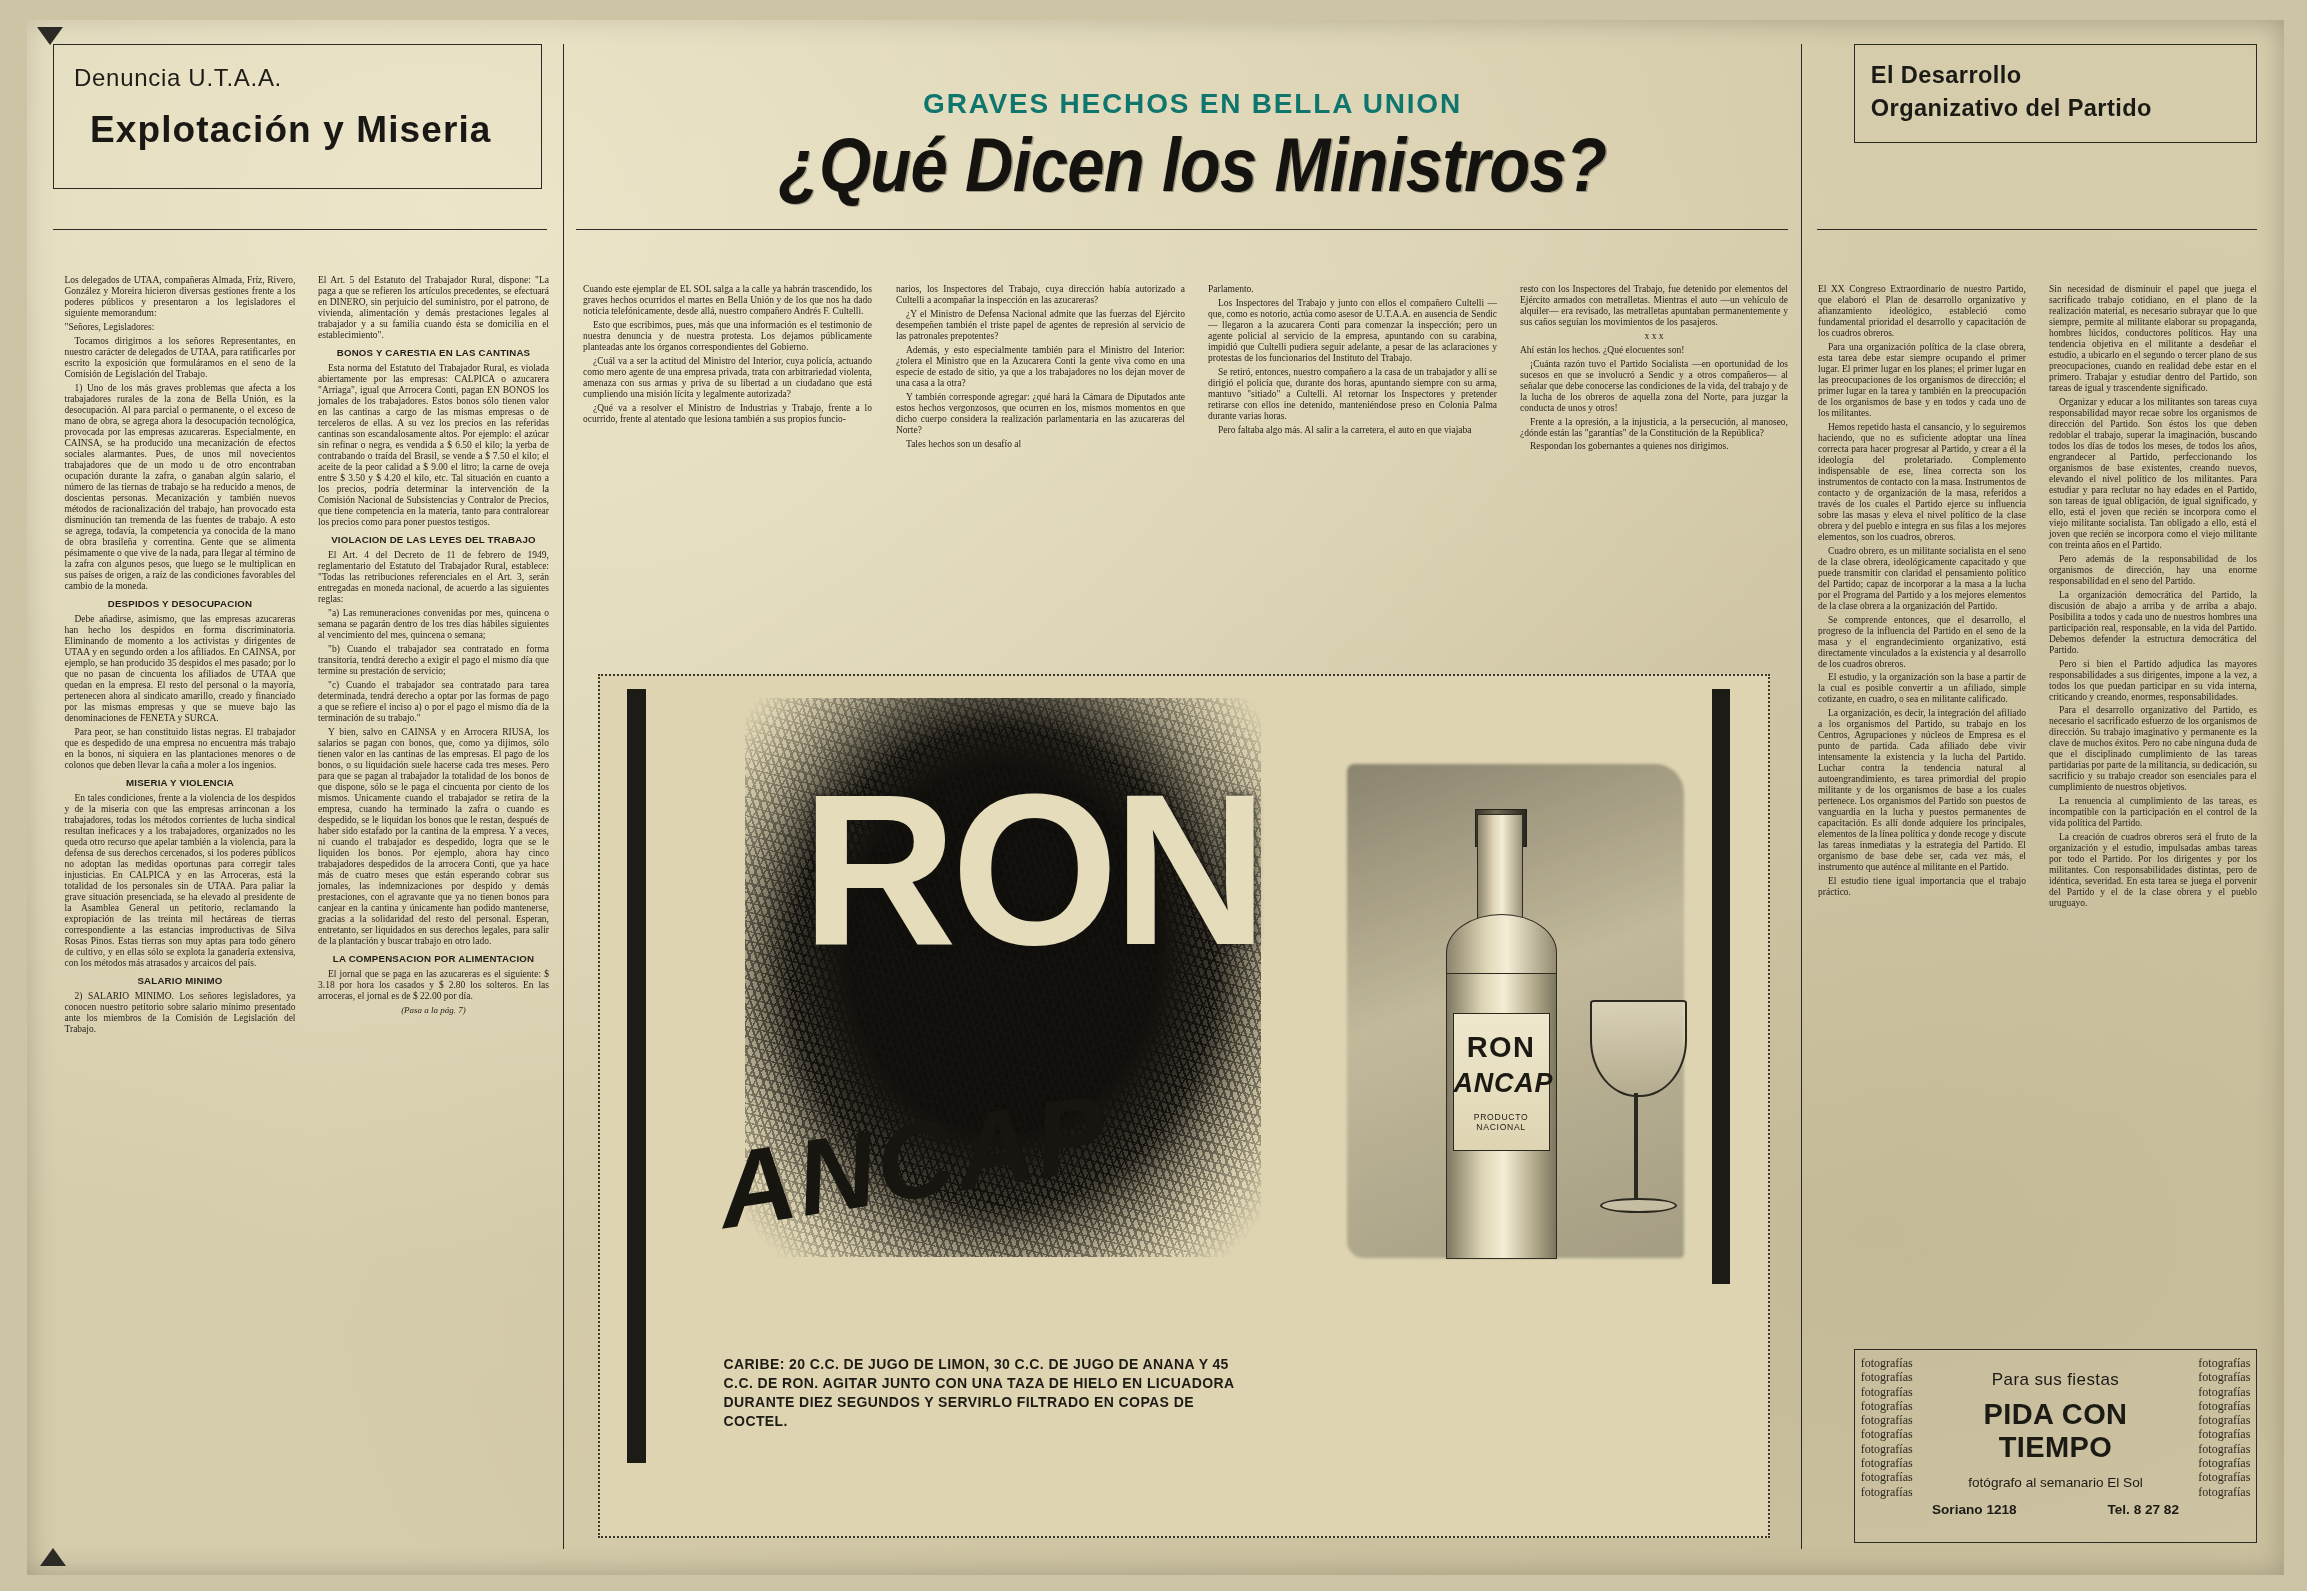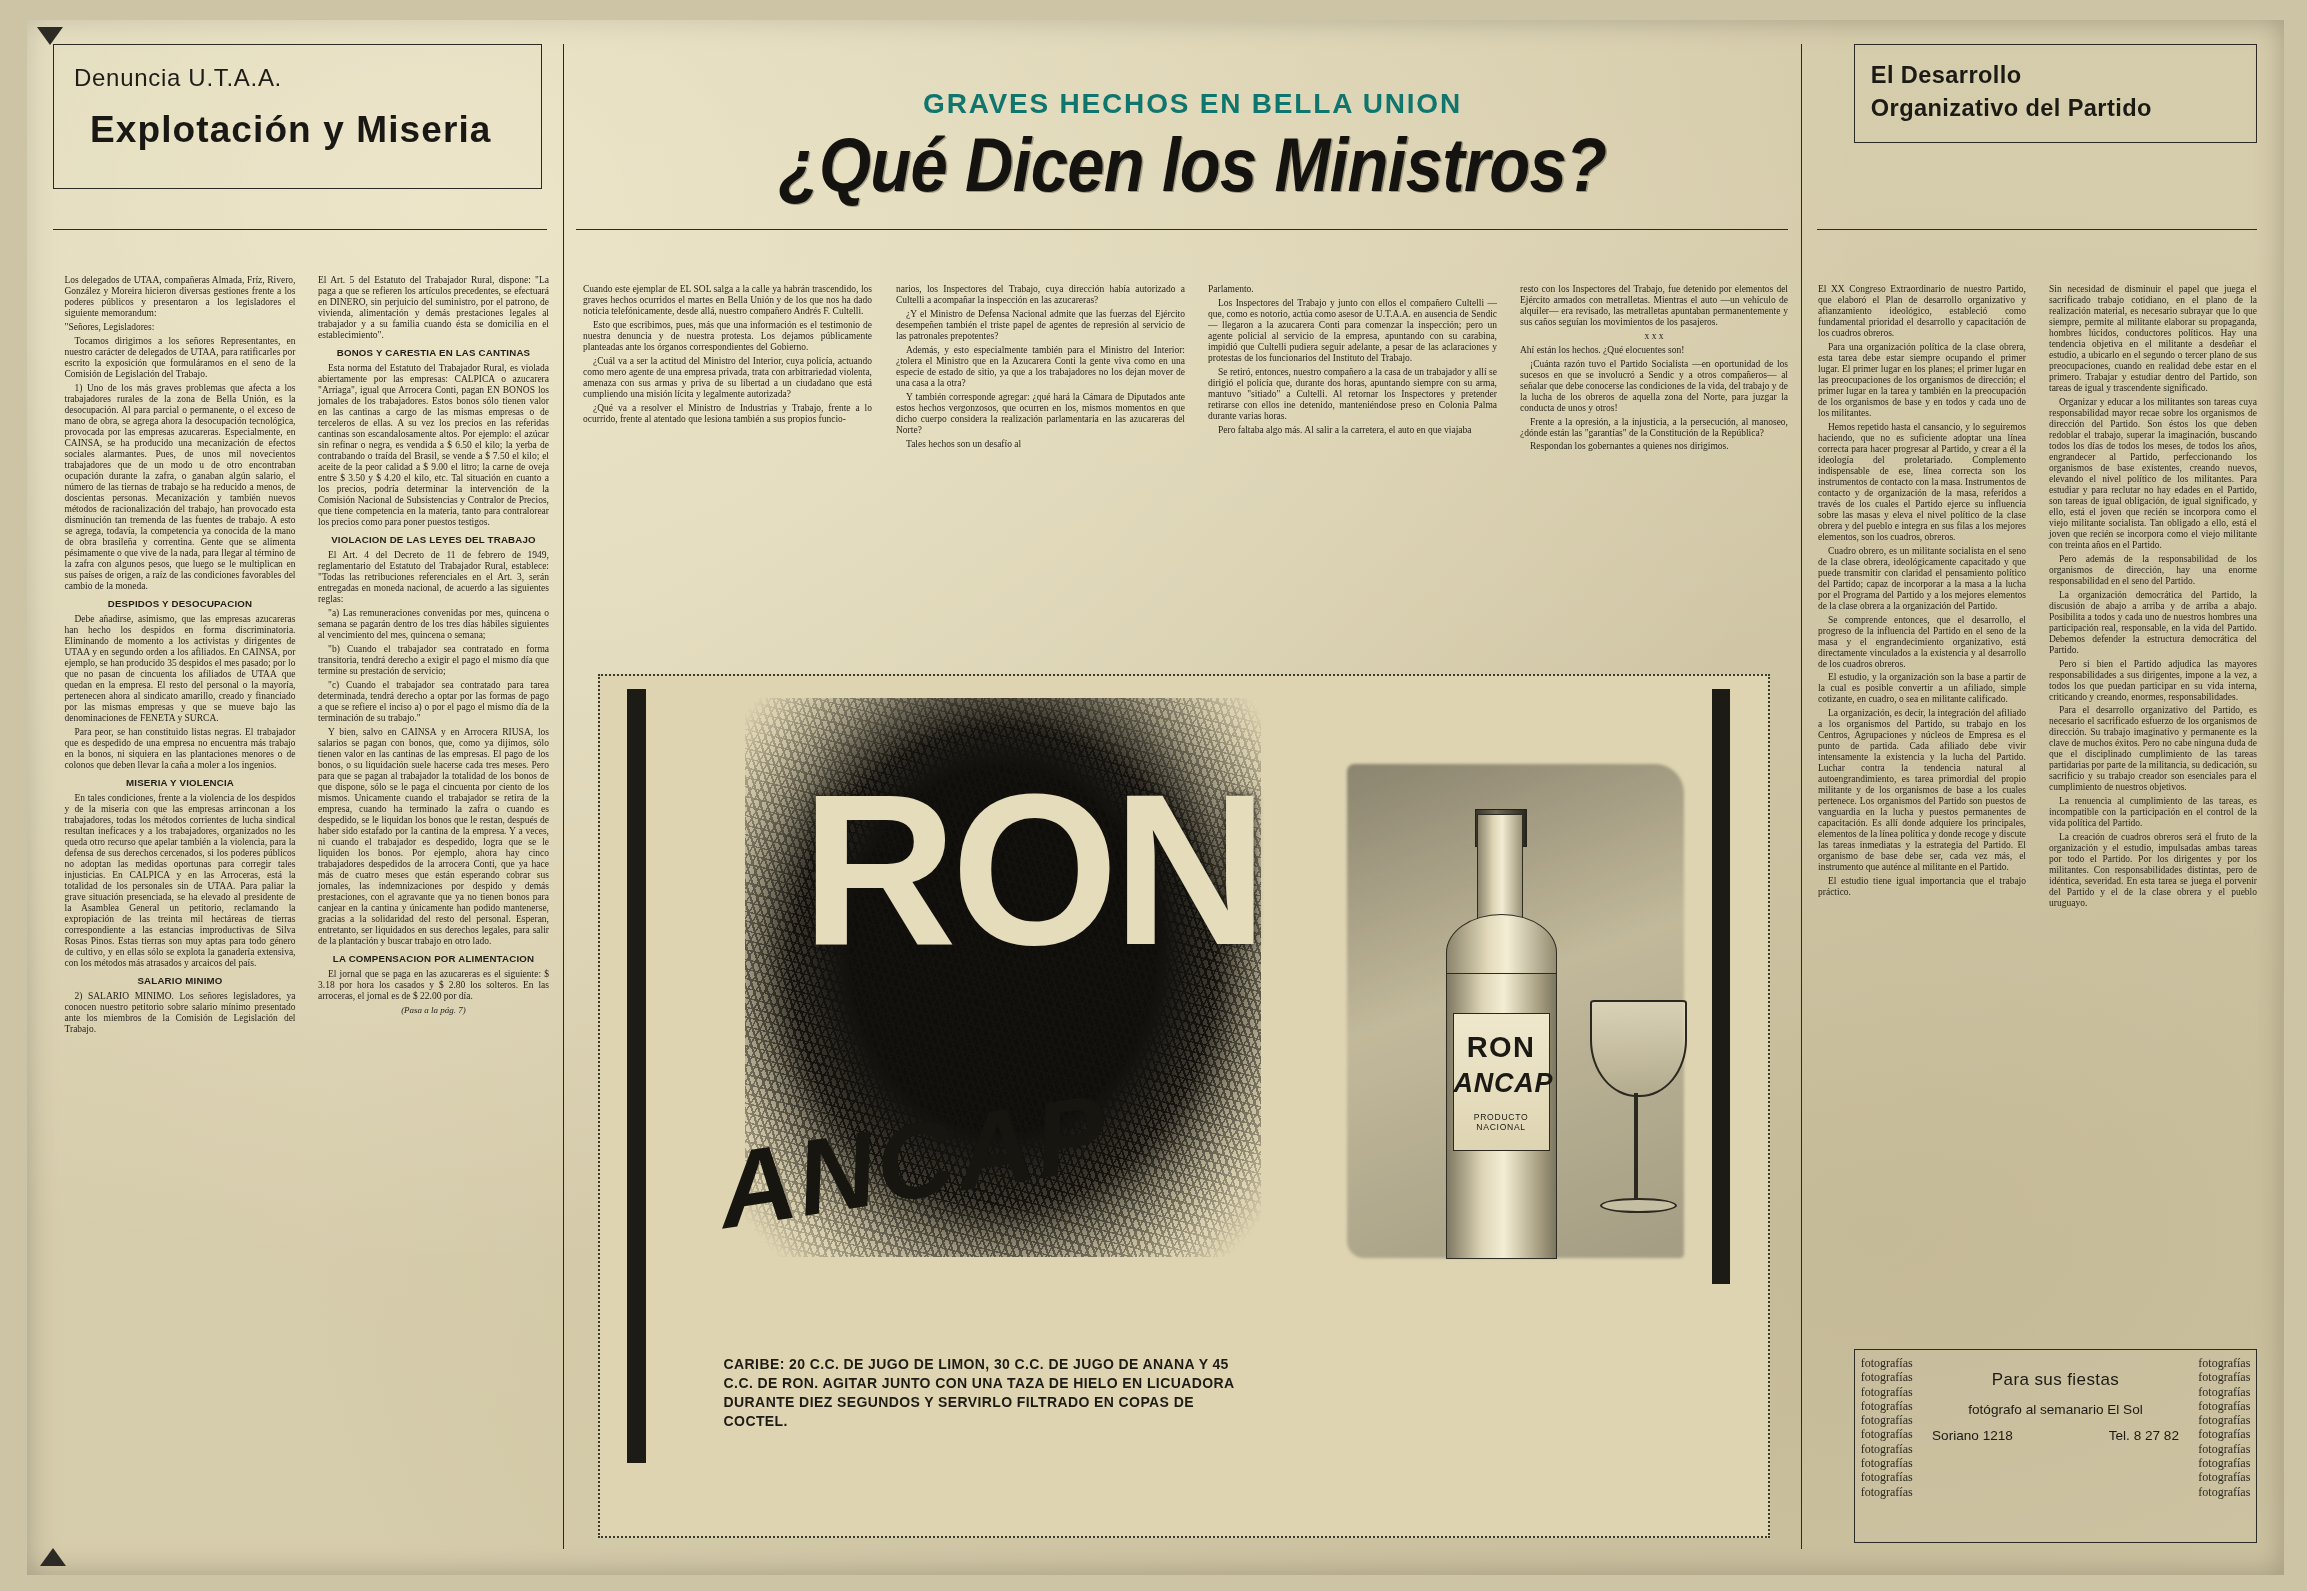--- a/index.html
+++ b/index.html
@@ -317,21 +317,21 @@
   #fiestas-center {
     position: absolute;
     left: 77px; right: 77px; top: 20px;
     text-align: center;
     color: #1c1a15;
     font-family: "Liberation Sans", sans-serif;
   }
   #fiestas-center .f1 { font-size: 17px; letter-spacing: 0.4px; }
   #fiestas-center .f2 { font-weight: bold; font-size: 29px; margin-top: 7.2px; letter-spacing: 0.4px; }
   #fiestas-center .f3 { font-size: 13.6px; margin-top: 11.5px; }
-  #fiestas-center .f4 { margin-top: 11.5px; font-weight: normal; font-size: 13.6px; display: flex; justify-content: space-between; }
+  #fiestas-center .f4 { margin-top: 11.5px; font-weight: bold; font-size: 13.6px; display: flex; justify-content: space-between; }
 
   .pasa { font-style: italic; font-size: 9px; text-align: center; margin-top: 4.3px; }
   .tiny-center { text-align:center; }
 </style>
 </head>
 <body>
 
 <div id="page">
   <div id="paper">
 
@@ -504,20 +504,21 @@
             <div>fotografías</div>
             <div>fotografías</div>
             <div>fotografías</div>
             <div>fotografías</div>
             <div>fotografías</div>
             <div>fotografías</div>
             <div>fotografías</div>
           </div>
         <div id="fiestas-center">
           <div class="f1">Para sus fiestas</div>
+          <div class="f2">PIDA CON TIEMPO</div>
           <div class="f3">fotógrafo al semanario El Sol</div>
           <div class="f4">
             <span>Soriano 1218</span>
             <span>Tel. 8 27 82</span>
           </div>
         </div>
       </div>
 
     </div>
   </div>

